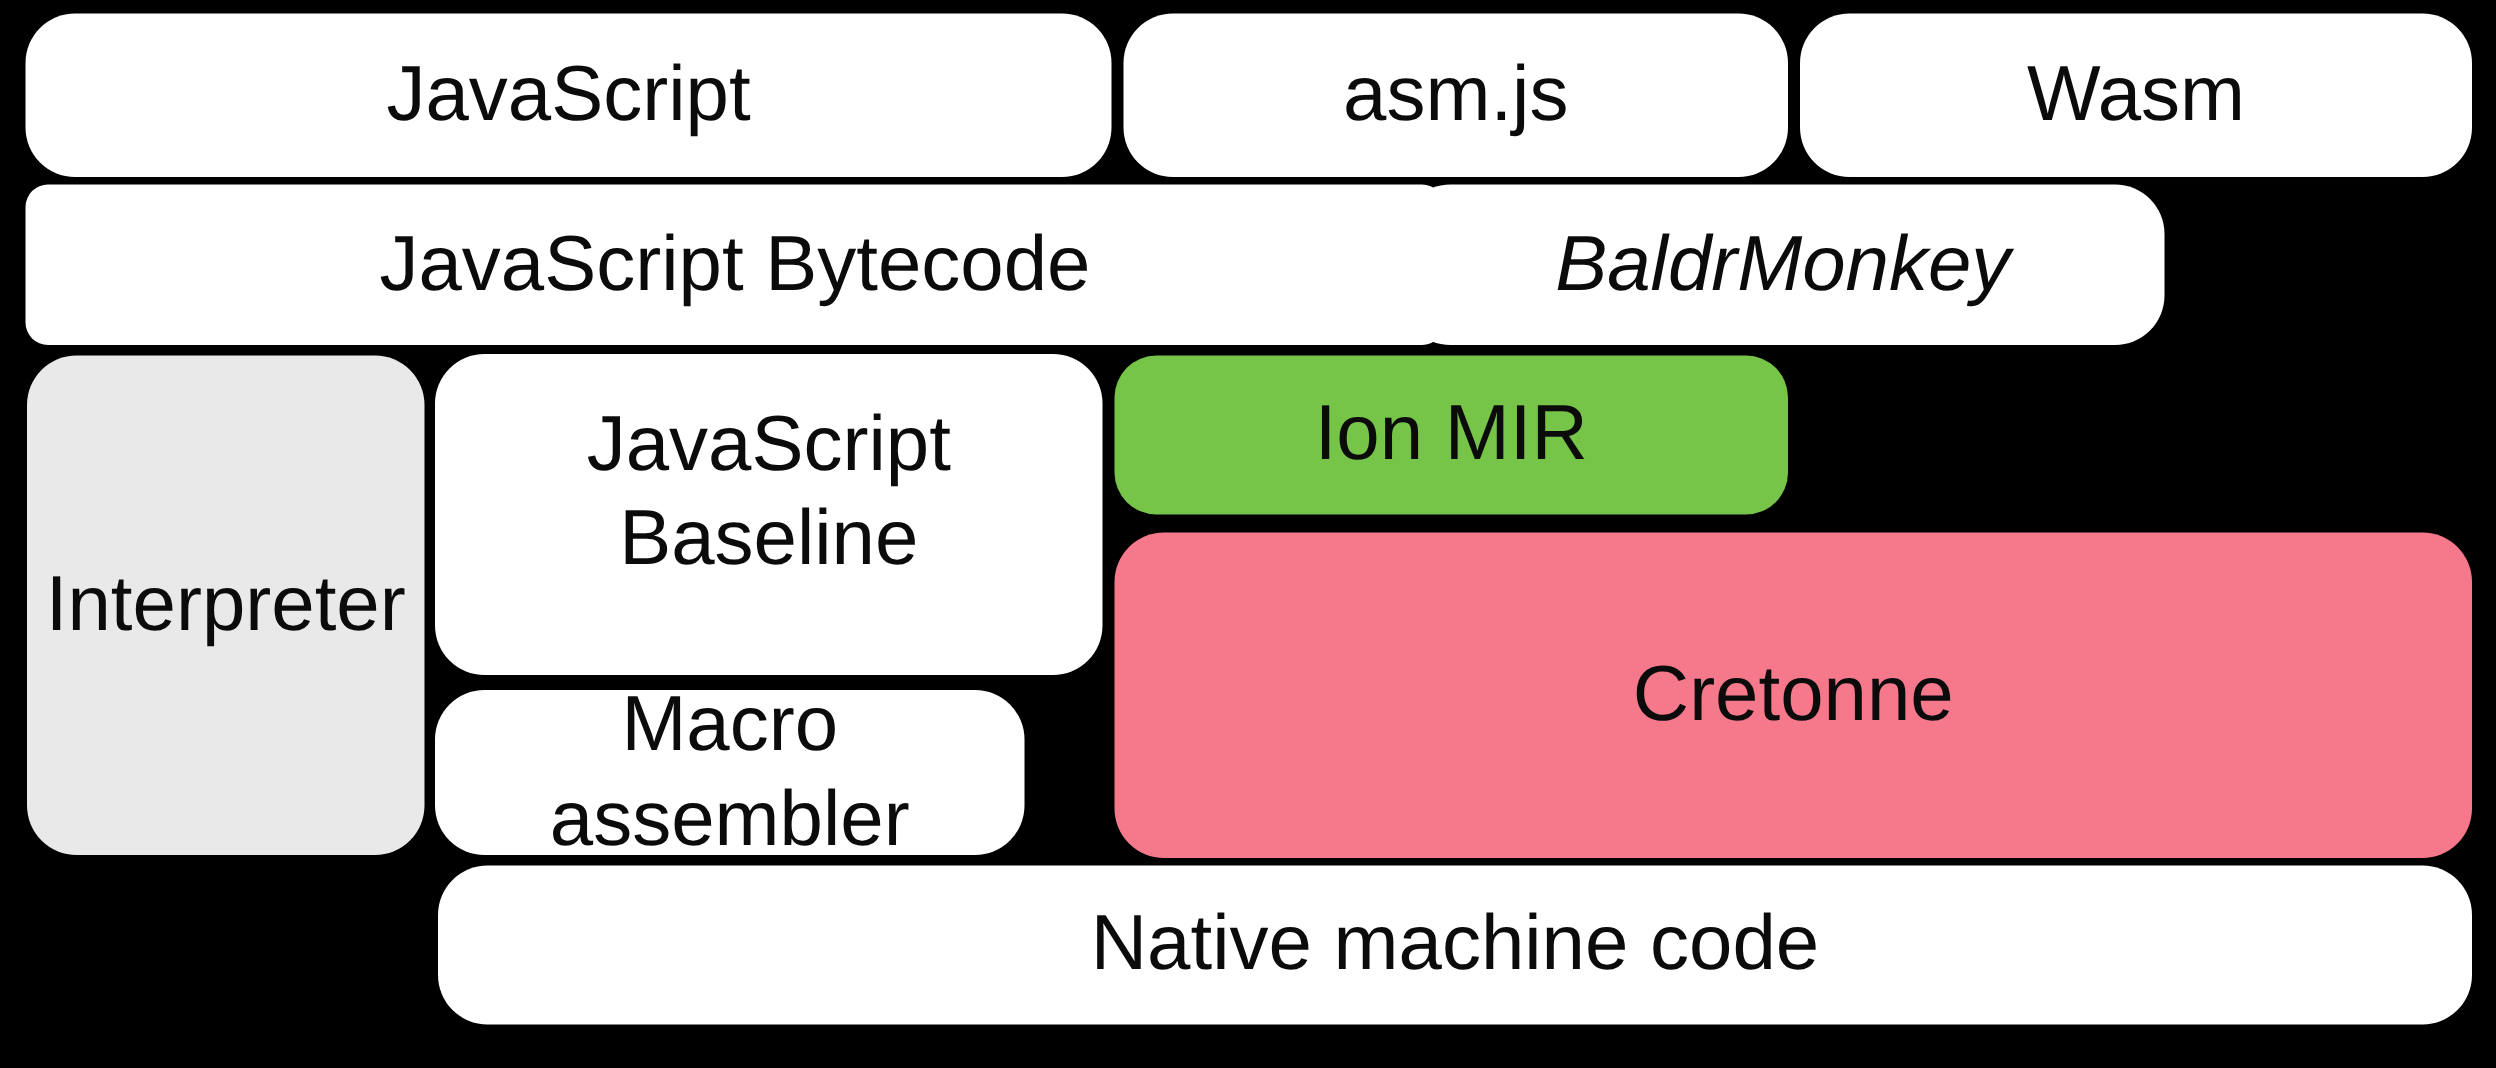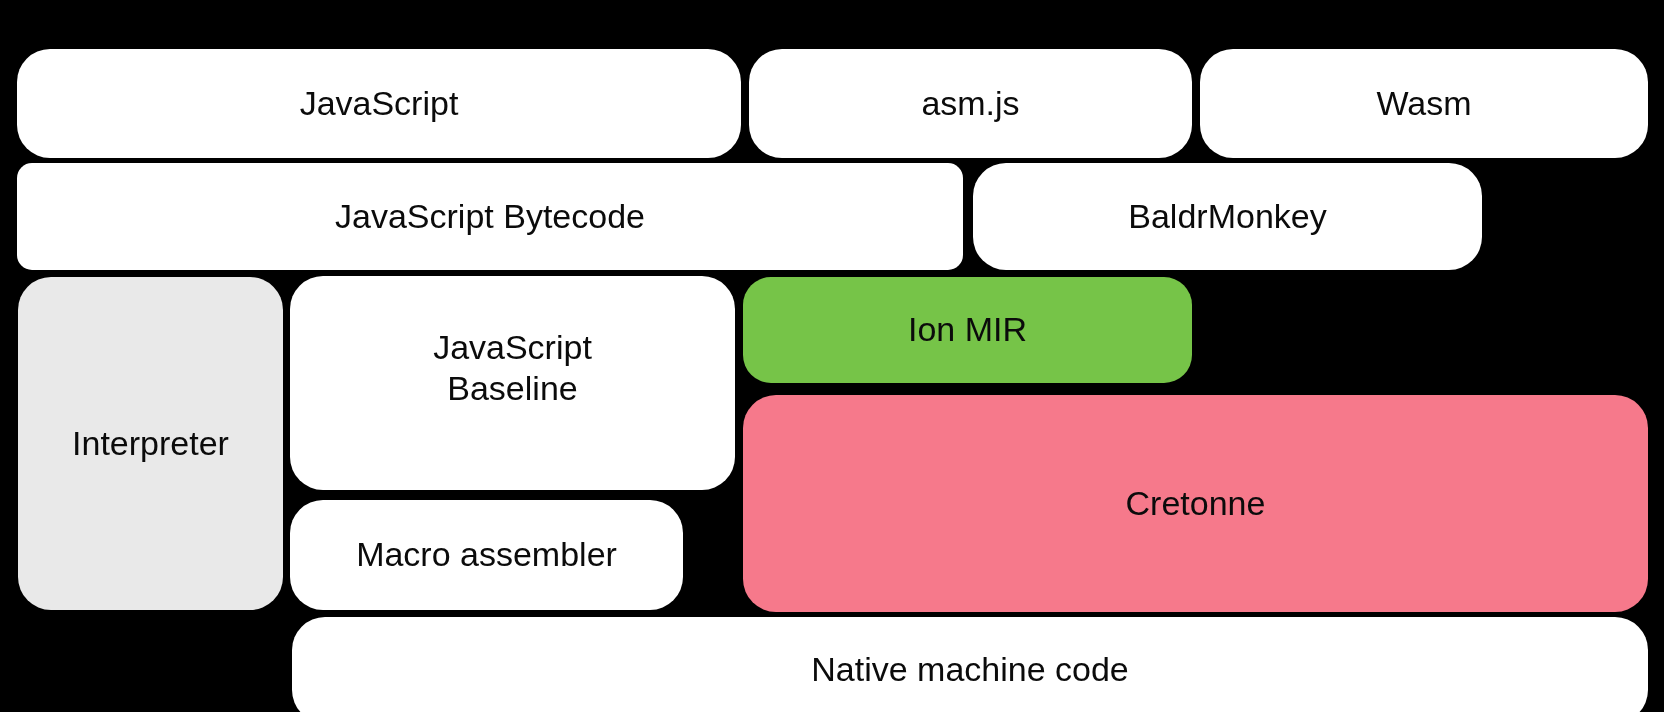--- a/index.html
+++ b/index.html
@@ -11,31 +11,30 @@
     overflow: hidden;
     font-family: "Liberation Sans", sans-serif;
   }
   .node {
     position: absolute;
     border-radius: 33px;
     display: flex;
     align-items: center;
     justify-content: center;
     text-align: center;
-    font-size: 34px;
+    font-size: 52px;
     line-height: 1.22;
     white-space: pre-line;
     box-sizing: border-box;
-    margin-top: 40px;
   }
   #n-javascript   { left: 17px;   top: 9px;   width: 724px;  height: 109px; }
   #n-asmjs        { left: 749px;  top: 9px;   width: 443px;  height: 109px; }
   #n-wasm         { left: 1200px; top: 9px;   width: 448px;  height: 109px; }
   #n-bytecode     { left: 17px;   top: 123px; width: 946px;  height: 107px; border-radius: 15px; }
-  #n-baldrmonkey  { left: 973px;  top: 123px; width: 509px;  height: 107px; }
+  #n-baldrmonkey  { left: 934px;  top: 123px; width: 509px;  height: 107px; font-style: italic; }
   #n-interpreter  { left: 18px;   top: 237px; width: 265px;  height: 333px; }
   #n-baseline     { left: 290px;  top: 236px; width: 445px;  height: 214px; padding-bottom: 30px; }
   #n-ionmir       { left: 743px;  top: 237px; width: 449px;  height: 106px; border-radius: 28px; }
   #n-cretonne     { left: 743px;  top: 355px; width: 905px;  height: 217px; }
   #n-macro        { left: 290px;  top: 460px; width: 393px;  height: 110px; }
   #n-native       { left: 292px;  top: 577px; width: 1356px; height: 106px; }
 </style>
 </head>
 <body>
 

